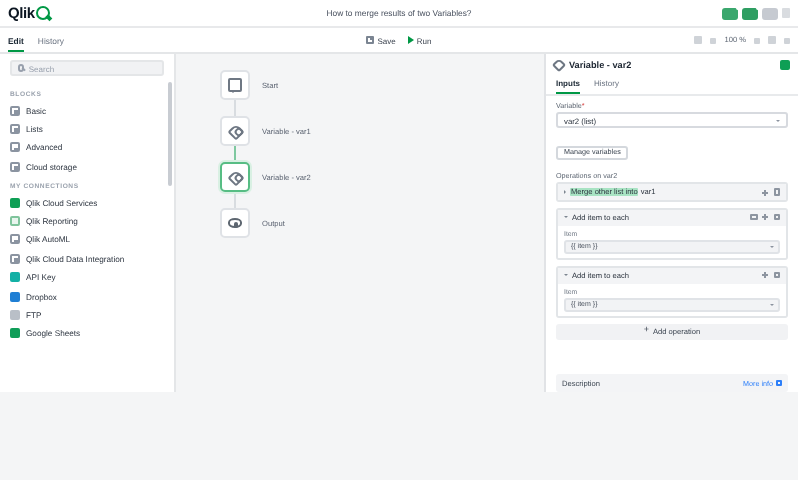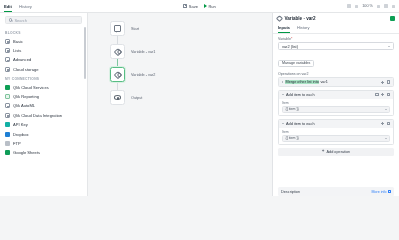--- a/index.html
+++ b/index.html
@@ -248,20 +248,37 @@
   }
   .ext-ico {
     width: 3px; height: 3px; border: 0.6px solid #2d7ff9; border-radius: 0.5px;
   }
 </style>
 </head>
 <body>
 
 <div class="app">
 
+  <div class="topbar">
+    <div class="brand">
+      <span class="brand-text">Qlik</span>
+      <span class="brand-q"></span>
+    </div>
+    <div class="doc-title">How to merge results of two Variables?</div>
+    <div class="top-right">
+      <div class="avatar-chip">
+          <span class="avatar-dot"></span>
+        </div>
+      <div class="avatar-chip g2">
+          <span class="avatar-dot"></span>
+        </div>
+      <div class="avatar-chip grey"></div>
+      <div class="tiny-btn"></div>
+    </div>
+  </div>
 
   <div class="toolbar">
     <div class="tabs">
       <div class="tab active">Edit</div>
       <div class="tab">History</div>
     </div>
     <div class="toolbar-center">
       <div class="tb-btn">
         <span class="ico-save"></span>
         <span>Save</span>

